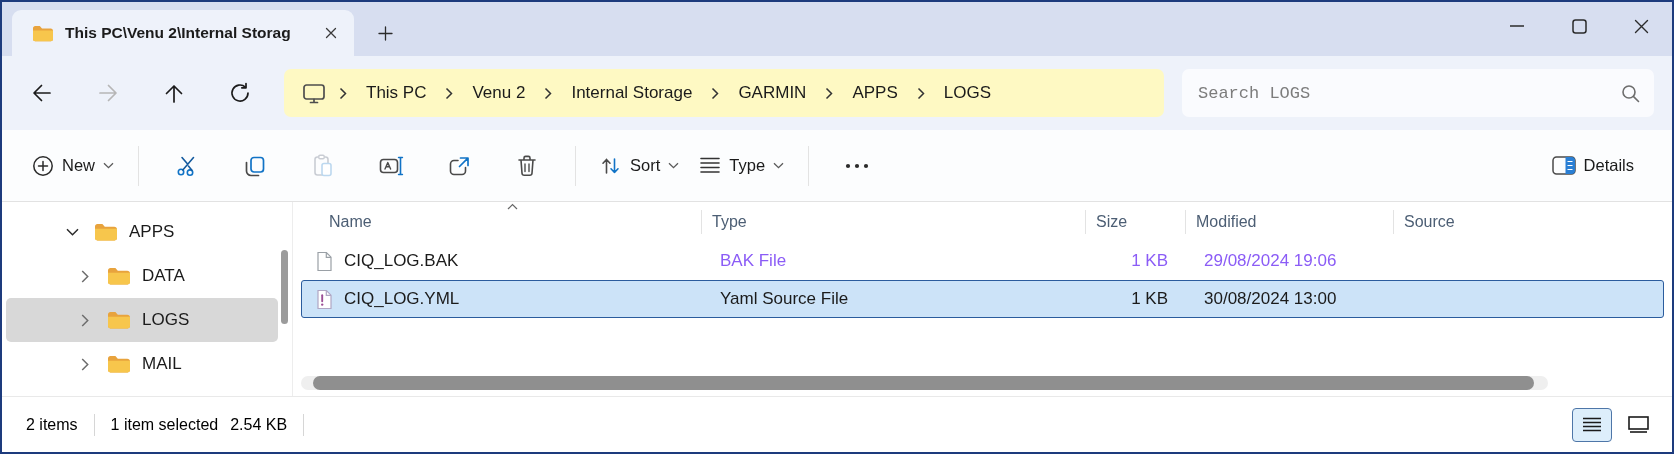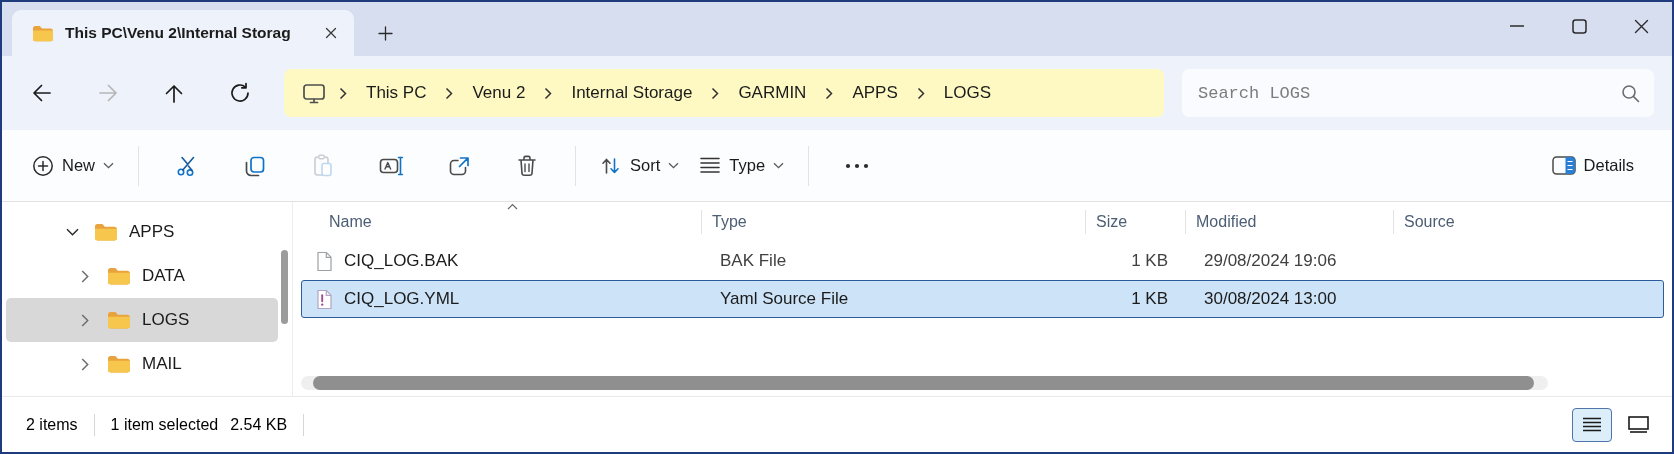--- a/index.html
+++ b/index.html
@@ -160,21 +160,21 @@
 
   .file-row {
     height: 38px; margin: 0 8px;
     border: 1px solid transparent; border-radius: 3px;
     font-size: 17px; color: #1b1b1b;
   }
   .file-row.selected { background: #cce3f8; border-color: #2b5c9d; }
   .cell { padding-left: 10px; white-space: nowrap; overflow: hidden; }
   .cell.name { padding-left: 14px; display: flex; align-items: center; gap: 11px; }
   .cell.size { text-align: right; padding-right: 26px; }
-  .muted { color: #404040; }
+  .muted { color: #8b5cf6; }
   .file-row.selected .muted { color: #1b1b1b; }
 
   .h-scrollbar {
     position: absolute; left: 8px; right: 124px; bottom: 6px;
     height: 14px; background: #efefef; border-radius: 7px;
   }
   .h-scrollbar .thumb {
     position: absolute; left: 12px; right: 14px; top: 0;
     height: 14px; background: #8f8f8f; border-radius: 7px;
   }

